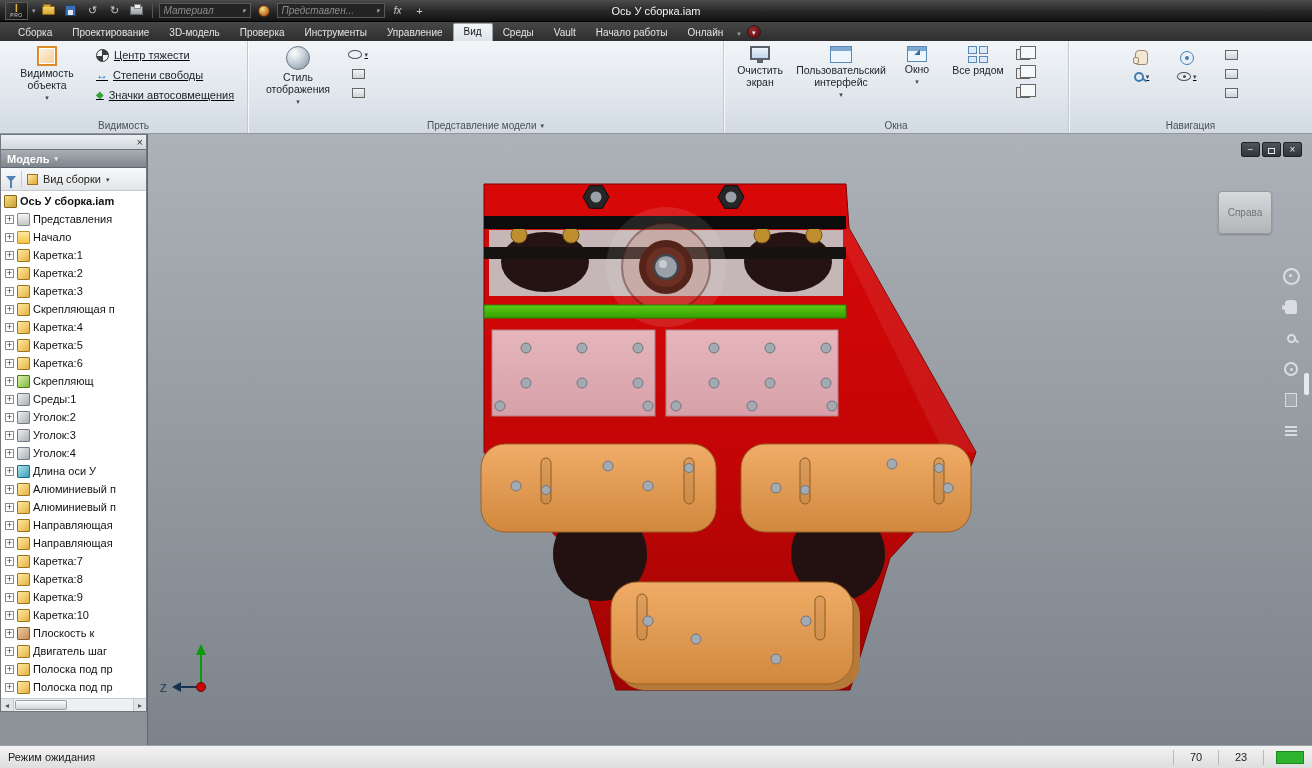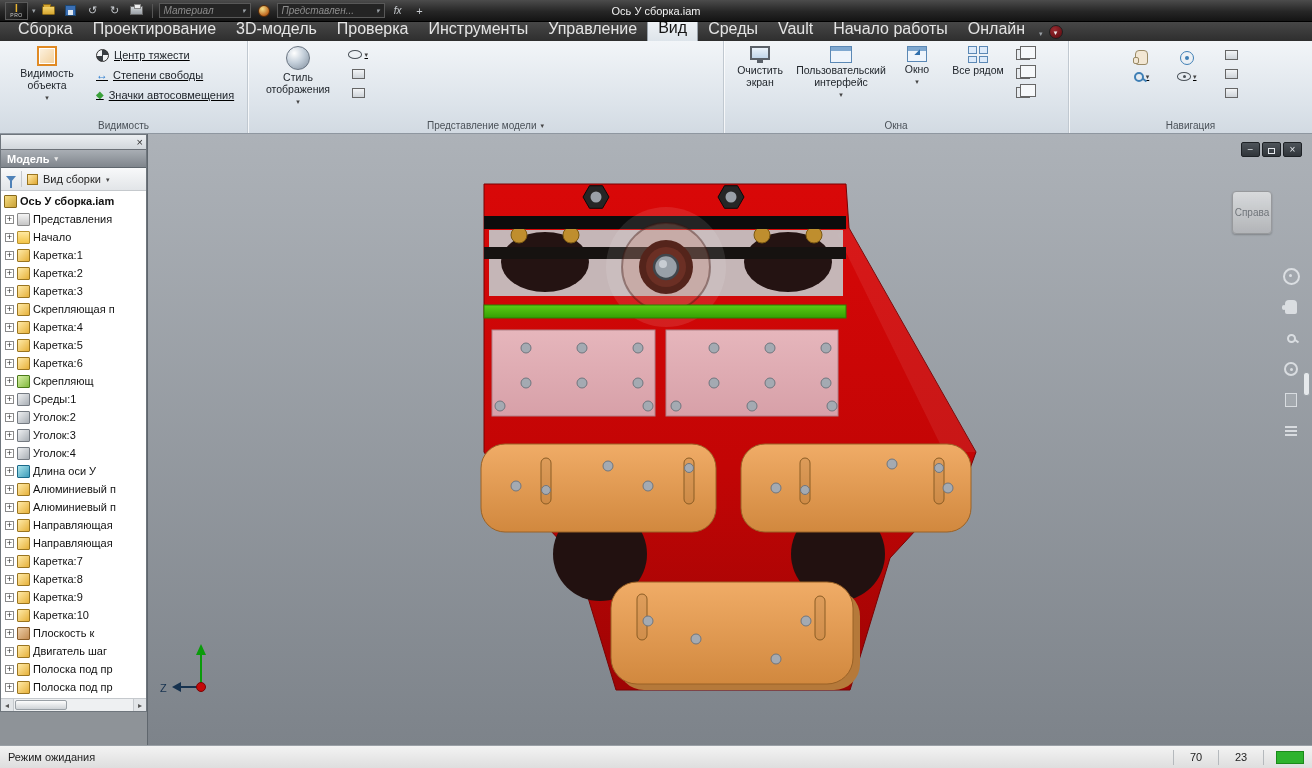--- a/index.html
+++ b/index.html
@@ -38,21 +38,21 @@
   .ic-star { color:#d8dce0; font-size:11px; line-height:1; }
   .ic-user { width:9px; height:9px; position:relative; }
   .ic-user::before { content:""; position:absolute; left:2.5px; top:0; width:4px; height:4px; border-radius:50%; background:#cfd3d7; }
   .ic-user::after { content:""; position:absolute; left:0; bottom:0; width:9px; height:4px; border-radius:3px 3px 0 0; background:#cfd3d7; }
   .username { font-size:10px; color:#d5d9dd; }
   .sign-x { color:#7fb2e8; font-weight:bold; font-size:11px; }
   .helpq { color:#e2e6ea; font-size:11px; font-weight:bold; }
 
   
   .tabbar { height:19px; background:linear-gradient(#474747,#2e2e2e); display:flex; align-items:flex-end; padding-left:8px; }
-  .tab { padding:2px 10px 3px; font-size:16px; color:#e4e4e4; white-space:nowrap; }
+  .tab { padding:2px 10px 3px; font-size:10px; color:#e4e4e4; white-space:nowrap; }
   .tab.active { background:linear-gradient(#f3f5f8,#dde4ea); color:#161616; border:1px solid #9aa2aa; border-bottom:none; border-radius:2px 2px 0 0; padding:2px 10px 4px; }
   .rmenu { width:14px; height:14px; border-radius:50%; margin:0 0 2px 6px; flex:none;
     background:radial-gradient(circle at 35% 30%, #9a2a30, #58090e); border:1px solid #1f1f1f;
     color:#eee; font-size:7px; display:flex; align-items:center; justify-content:center; }
 
   
   .ribbon { height:93px; background:linear-gradient(#f2f5f8,#dce3ea 70%,#d2dae2); border-bottom:1px solid #8f97a0; display:flex; }
   .panel { display:flex; flex-direction:column; flex:none; }
   .panel + .panel { border-left:1px solid #c0c8d0; box-shadow:inset 1px 0 0 rgba(255,255,255,.75); }
   .pcontent { flex:1; display:flex; padding:3px 4px 0; gap:3px; }
@@ -142,21 +142,21 @@
   .sarr.r { border-right:none; border-left:1px solid #c5c9cd; }
   .strack { flex:1; position:relative; height:100%; }
   .sthumb { position:absolute; left:1px; top:1px; height:10px; width:52px; background:linear-gradient(#fdfdfd,#cfd3d7); border:1px solid #9aa0a6; border-radius:2px; }
 
   
   .viewport { flex:1; position:relative; background:linear-gradient(#adb2b8,#7d838a); overflow:hidden; border-left:1px solid #5f666d; }
   .winbtns { position:absolute; top:8px; right:10px; display:flex; gap:2px; }
   .wbtn { width:19px; height:15px; background:linear-gradient(#4e545a,#30353a); border:1px solid #1d2125; border-radius:2px;
     color:#e6eaee; font-size:10px; line-height:13px; text-align:center; }
   .wrestore { display:inline-block; width:7px; height:6px; border:1px solid #e6eaee; position:relative; top:1px; }
-  .viewcube-label { position:absolute; right:40px; top:57px; width:40px; height:43px; border-radius:4px;
+  .viewcube-label { position:absolute; right:40px; top:57px; width:54px; height:43px; border-radius:4px;
     background:linear-gradient(#dcdee0,#b4b6b9); border:1px solid #96989b; box-shadow:0 1px 2px rgba(0,0,0,.25);
     display:flex; align-items:center; justify-content:center; font-size:10px; color:#6b7075; opacity:.92; }
   .navbar { position:absolute; right:8px; top:130px; display:flex; flex-direction:column; gap:7px; align-items:center; opacity:.75; }
   .navbtn { width:26px; height:24px; display:flex; align-items:center; justify-content:center; border-radius:3px; }
   .n-wheel { width:17px; height:17px; border-radius:50%; border:2.5px solid #eef1f4; position:relative; }
   .n-wheel::after { content:""; position:absolute; left:4.5px; top:4.5px; width:3px; height:3px; border-radius:50%; background:#eef1f4; }
   .n-hand { width:12px; height:14px; background:#eef1f4; border-radius:4px 4px 2px 2px; position:relative; }
   .n-hand::before { content:""; position:absolute; left:-3px; top:5px; width:4px; height:5px; background:#eef1f4; border-radius:2px; }
   .n-lens { width:9px; height:9px; border:2px solid #eef1f4; border-radius:50%; position:relative; }
   .n-lens::after { content:""; position:absolute; width:5px; height:2px; background:#eef1f4; right:-5px; bottom:-1px; transform:rotate(38deg); }

